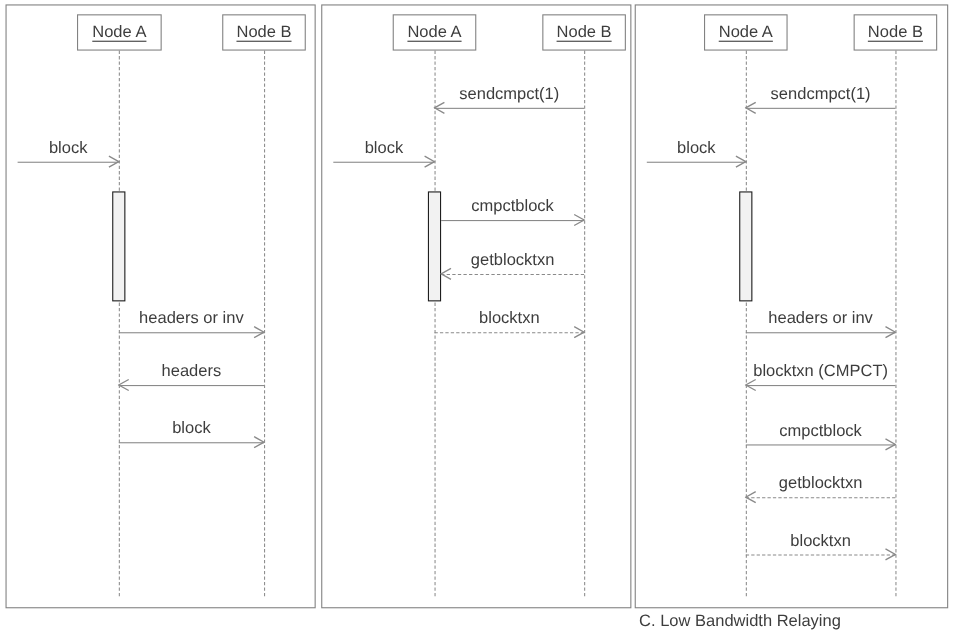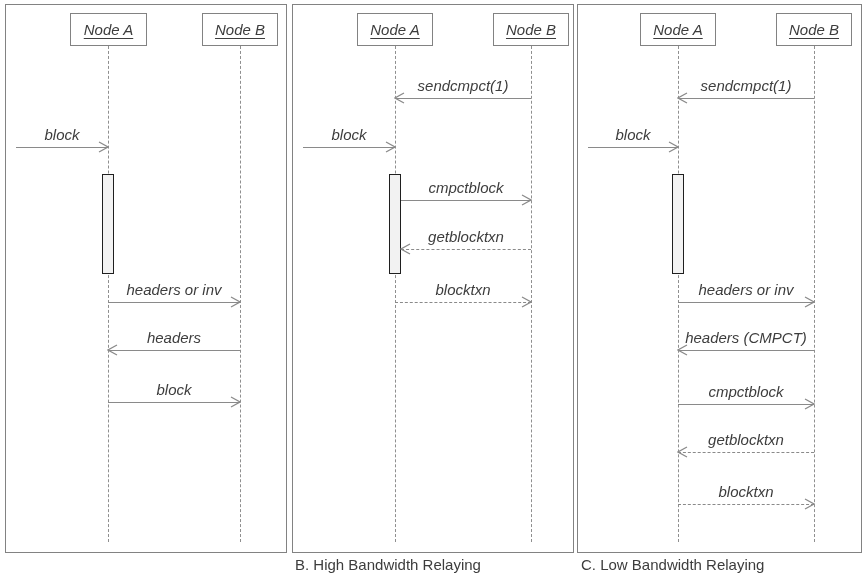--- a/index.html
+++ b/index.html
@@ -2,21 +2,21 @@
 <html><head>
 <meta charset="utf-8">
 <style>
   html,body { margin:0; padding:0; background:#ffffff; }
   .page {
     position:relative; width:867px; height:581px; background:#ffffff;
     font-family:"Liberation Sans", sans-serif; color:#3d3d3d; overflow:hidden;
   }
   .panel {
     position:absolute; top:4px; height:549px; box-sizing:border-box;
-    border:1px solid #828282; background:#ffffff;font-style:italic;
+    border:1px solid #828282; background:#ffffff;
   }
   .node {
     position:absolute; top:8px; width:76px; height:33px; box-sizing:border-box;
     border:1px solid #828282; background:#ffffff;
     display:flex; align-items:center; justify-content:center;
     font-size:15px; color:#3d3d3d;
   }
   .node span { text-decoration:underline; text-underline-offset:3px; }
   .lifeline {
     position:absolute; top:41px; height:496px; width:0;
@@ -168,21 +168,21 @@
 
     <div class="msg" style="left:100px; top:297px; width:136px;">
       <div class="msg-label">headers or inv</div>
       <div class="msg-line"></div>
       <svg class="head right" viewBox="0 0 11 12">
           <polyline points="1,1 10,6 1,11" fill="none" stroke="#8a8a8a" stroke-width="1.2"></polyline>
         </svg>
     </div>
 
     <div class="msg" style="left:100px; top:345px; width:136px;">
-      <div class="msg-label">headers (CMPCT)</div>
+      <div class="msg-label">blocktxn (CMPCT)</div>
       <div class="msg-line"></div>
       <svg class="head left" viewBox="0 0 11 12">
           <polyline points="10,1 1,6 10,11" fill="none" stroke="#8a8a8a" stroke-width="1.2"></polyline>
         </svg>
     </div>
 
     <div class="msg" style="left:100px; top:399px; width:136px;">
       <div class="msg-label">cmpctblock</div>
       <div class="msg-line"></div>
       <svg class="head right" viewBox="0 0 11 12">
@@ -200,16 +200,15 @@
 
     <div class="msg" style="left:100px; top:499px; width:136px;">
       <div class="msg-label">blocktxn</div>
       <div class="msg-line dashed"></div>
       <svg class="head right" viewBox="0 0 11 12">
           <polyline points="1,1 10,6 1,11" fill="none" stroke="#8a8a8a" stroke-width="1.2"></polyline>
         </svg>
     </div>
   </div>
 
-  <div class="caption" style="left:295px;">B. High Bandwidth Relaying</div>
   <div class="caption" style="left:581px;">C. Low Bandwidth Relaying</div>
 
 </div>
 
 </body></html>

